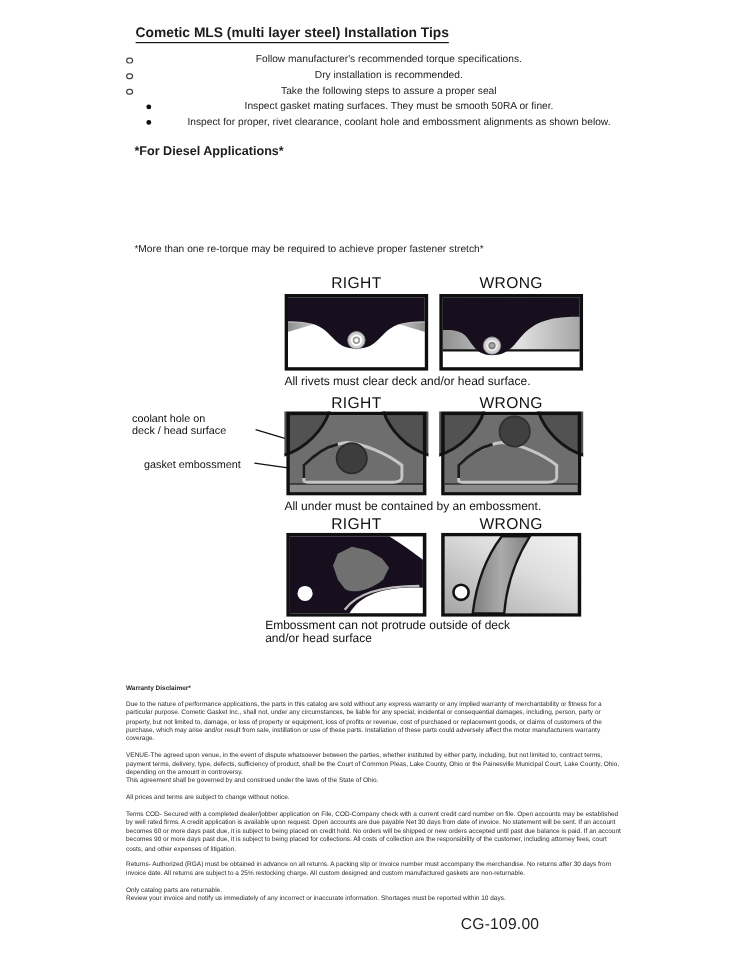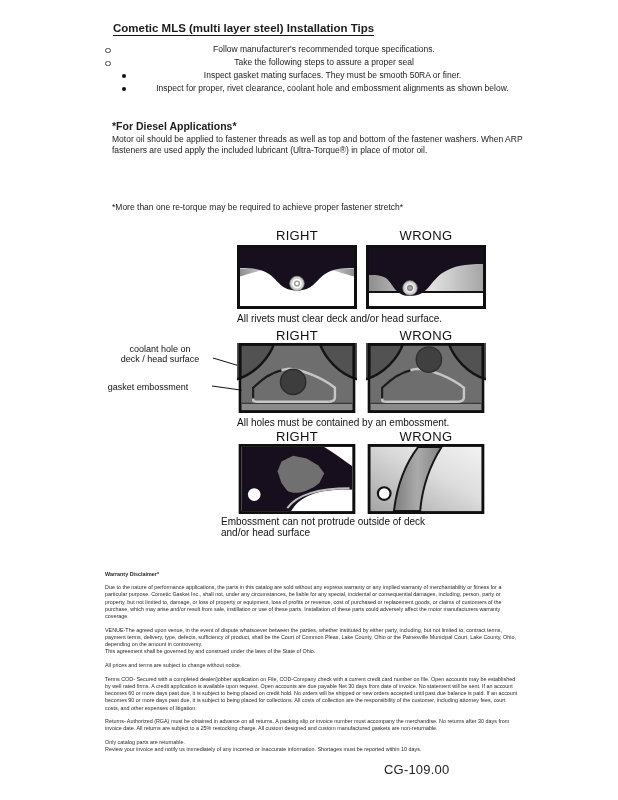--- a/index.html
+++ b/index.html
@@ -17,45 +17,45 @@
 
   
   .diesel-h{left:112px;top:120px;font-size:10.5px;font-weight:bold;}
   .dp{left:112px;width:420px;font-size:8.5px;line-height:11.3px;}
   .dp1{top:134px;} .dp2{top:162px;} .dp3{top:202px;}
 
   
   .figlabel{font-size:13px;width:120px;text-align:center;color:#121212;letter-spacing:.3px;}
   .caption{font-size:10px;color:#111;line-height:11px;}
   .panel{display:block;}
-  .sidelabel{font-size:9px;line-height:10px;text-align:center;width:100px;color:#111;}
+  .sidelabel{font-size:9px;line-height:10px;text-align:left;width:100px;color:#111;}
 
   
   .warranty{left:105px;top:571px;width:416px;font-size:5.4px;line-height:7.2px;color:#2a2a2a;}
   .warranty .wh{font-weight:bold;margin:0 0 6px 0;}
   .warranty p{margin:0 0 6.5px 0;}
 
   .footer{left:384px;top:762px;font-size:13px;letter-spacing:.2px;color:#222;}
 </style>
 </head>
 <body>
 
 <div class="page">
 
   <div class="abs title">Cometic MLS (multi layer steel) Installation Tips</div>
 
   <div class="abs tips">
     <div class="bullet">Follow manufacturer's recommended torque specifications.</div>
+    <div class="bullet">Dry installation is recommended.</div>
     <div class="bullet">Take the following steps to assure a proper seal</div>
     <div class="subbullet">Inspect gasket mating surfaces.  They must be smooth 50RA or finer.</div>
     <div class="subbullet">Inspect for proper, rivet clearance, coolant hole and embossment alignments as shown below.</div>
   </div>
 
   <div class="abs diesel-h">*For Diesel Applications*</div>
-  <div class="abs dp dp1">Motor oil should be applied to fastener threads as well as top and bottom of the fastener washers. When ARP fasteners are used apply the included lubricant (Ultra-Torque®) in place of motor oil.</div>
   <div class="abs dp dp3">*More than one re-torque may be required to achieve proper fastener stretch*</div>
 
   <div class="abs figlabel" style="left:237px;top:228px;">RIGHT</div>
   <div class="abs figlabel" style="left:366px;top:228px;">WRONG</div>
 
   <svg class="abs panel" style="left:237px;top:245px;" width="120" height="64" viewBox="0 0 120 64">
     <defs>
       <linearGradient id="gw1" x1="0" y1="0" x2="1" y2="0">
         <stop offset="0" stop-color="#8d8d8d"></stop>
           <stop offset="1" stop-color="#d9d9d9"></stop>
@@ -99,21 +99,21 @@
 
   <div class="abs caption" style="left:237px;top:313px;width:260px;">All rivets must clear deck and/or head surface.</div>
 
   <div class="abs figlabel" style="left:237px;top:328px;">RIGHT</div>
   <div class="abs figlabel" style="left:366px;top:328px;">WRONG</div>
 
   <div class="abs sidelabel" style="left:110px;top:344px;">
     <div>coolant hole on</div>
     <div>deck / head surface</div>
   </div>
-  <div class="abs sidelabel" style="left:98px;top:382px;">gasket embossment</div>
+  <div class="abs sidelabel" style="left:120px;top:382px;">gasket embossment</div>
 
   <svg class="abs" style="left:205px;top:350px;" width="95" height="50" viewBox="0 0 95 50">
     <line x1="8" y1="8" x2="88" y2="32" stroke="#111" stroke-width="1"></line>
     <line x1="7" y1="36" x2="57" y2="43" stroke="#111" stroke-width="1"></line>
   </svg>
 
   <svg class="abs panel" style="left:237px;top:343px;" width="120" height="70" viewBox="0 0 120 72">
     <rect x="3" y="3" width="114" height="66" fill="#6e6e6e"></rect>
     <circle cx="-20" cy="-20" r="60" fill="#525252" stroke="#141414" stroke-width="2.5"></circle>
     <circle cx="140" cy="-20" r="60" fill="#525252" stroke="#141414" stroke-width="2.5"></circle>
@@ -130,21 +130,21 @@
     <circle cx="-20" cy="-20" r="60" fill="#525252" stroke="#141414" stroke-width="2.5"></circle>
     <circle cx="140" cy="-20" r="60" fill="#525252" stroke="#141414" stroke-width="2.5"></circle>
     <line x1="3" y1="62" x2="117" y2="62" stroke="#2c2c2c" stroke-width="1.2"></line>
     <rect x="3" y="62.8" width="114" height="6.2" fill="#8a8a8a"></rect>
     <path d="M15,59 V46 C26,35 40,27.5 52,26.5 C66,27.5 86,36 99,46 V56 C99,59.5 96,60.5 91,60.5 H23 C18,60.5 15,60.5 15,59 Z" fill="none" stroke="#c6c6c6" stroke-width="2.5"></path>
     <path d="M15,57 L15,46 C24,37 34,30.5 44,28" fill="none" stroke="#1d1d1d" stroke-width="2.5"></path>
     <circle cx="63" cy="17" r="13" fill="#404040" stroke="#303030" stroke-width="1.5"></circle>
     <rect x="1.5" y="1.5" width="117" height="69" fill="none" stroke="#0f0f0f" stroke-width="3"></rect>
   </svg>
 
-  <div class="abs caption" style="left:237px;top:417px;width:260px;">All holes must be contained by an embossment.</div>
+  <div class="abs caption" style="left:237px;top:417px;width:260px;">All under must be contained by an embossment.</div>
 
   <div class="abs figlabel" style="left:237px;top:429px;">RIGHT</div>
   <div class="abs figlabel" style="left:366px;top:429px;">WRONG</div>
 
   <svg class="abs panel" style="left:237px;top:444px;" width="120" height="70" viewBox="0 0 120 72">
     <rect x="3" y="3" width="114" height="66" fill="#170e1e"></rect>
     <path d="M88,3 C99,10 109,17 117,23 L117,3 Z" fill="#ffffff"></path>
     <path d="M54,69 C64,52 85,46 117,47 L117,69 Z" fill="#ffffff"></path>
     <path d="M50,66 C60,52 82,45.5 114,45.5" fill="none" stroke="#bdbdbd" stroke-width="2"></path>
     <path d="M44,18 L56,12 L70,15 L82,22 L88,30 L83,40 C72,49 58,53 50,48 L44,40 L40,28 Z" fill="#707070"></path>

